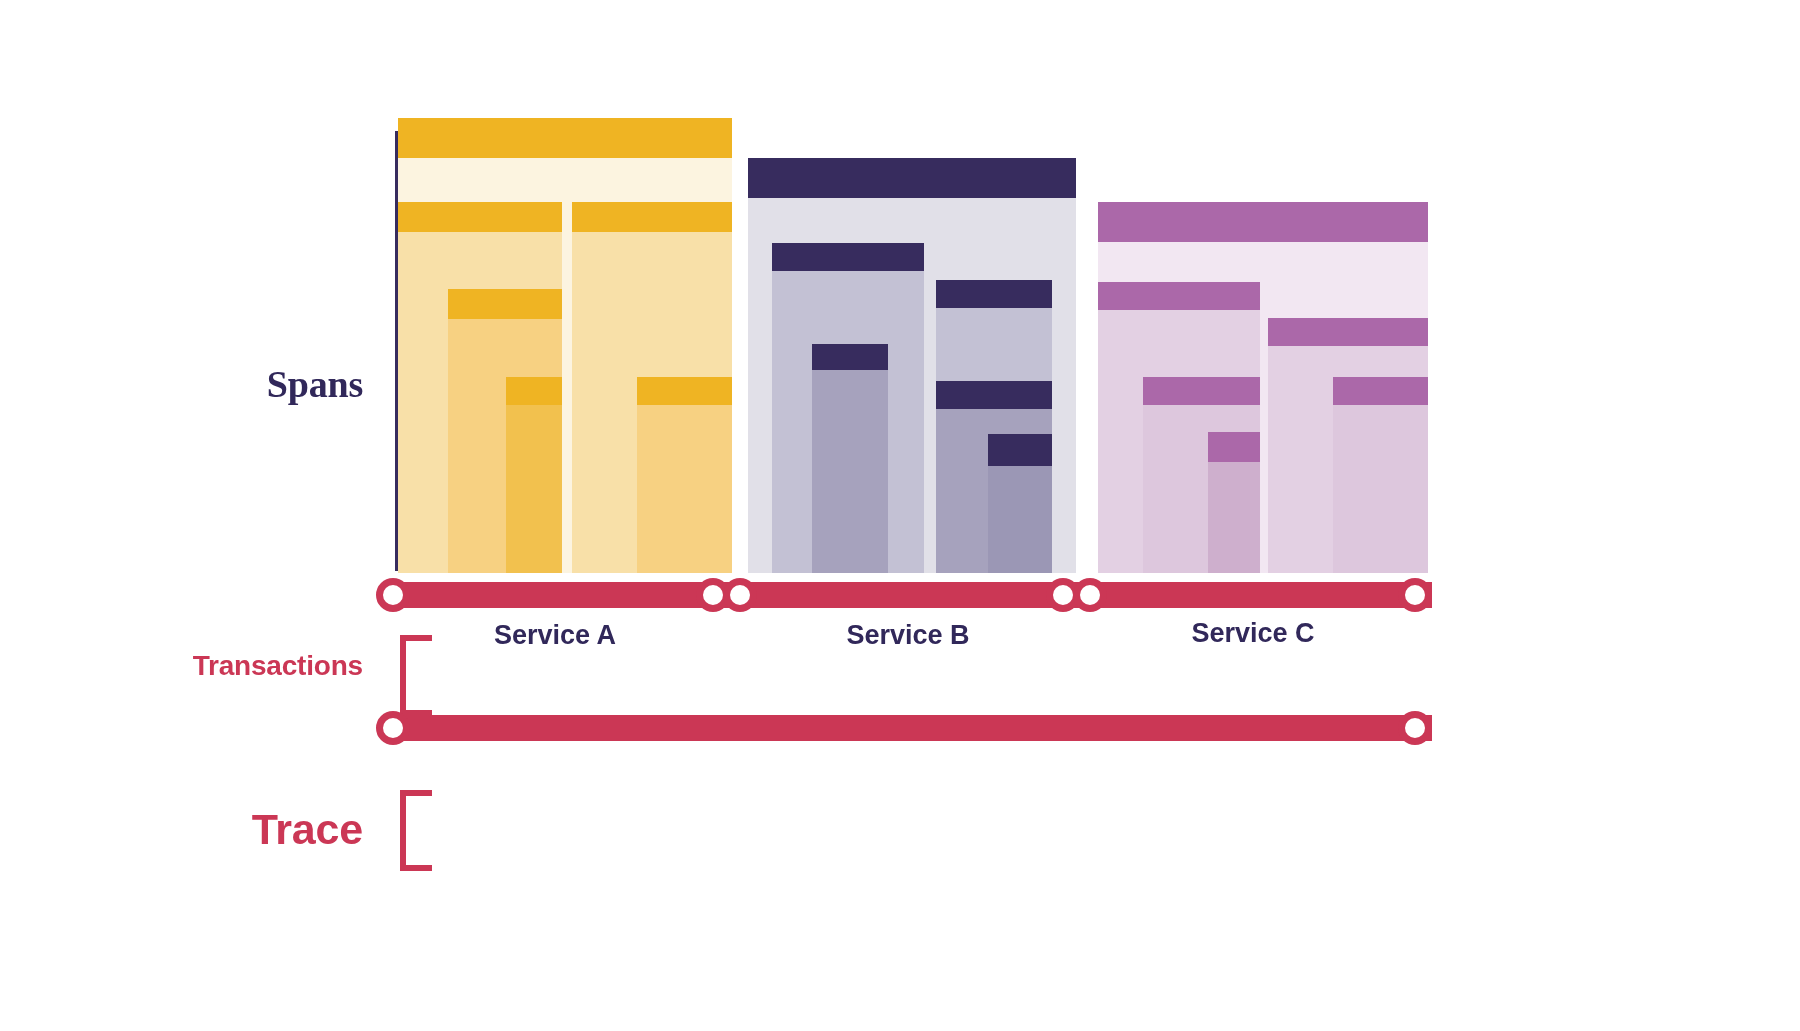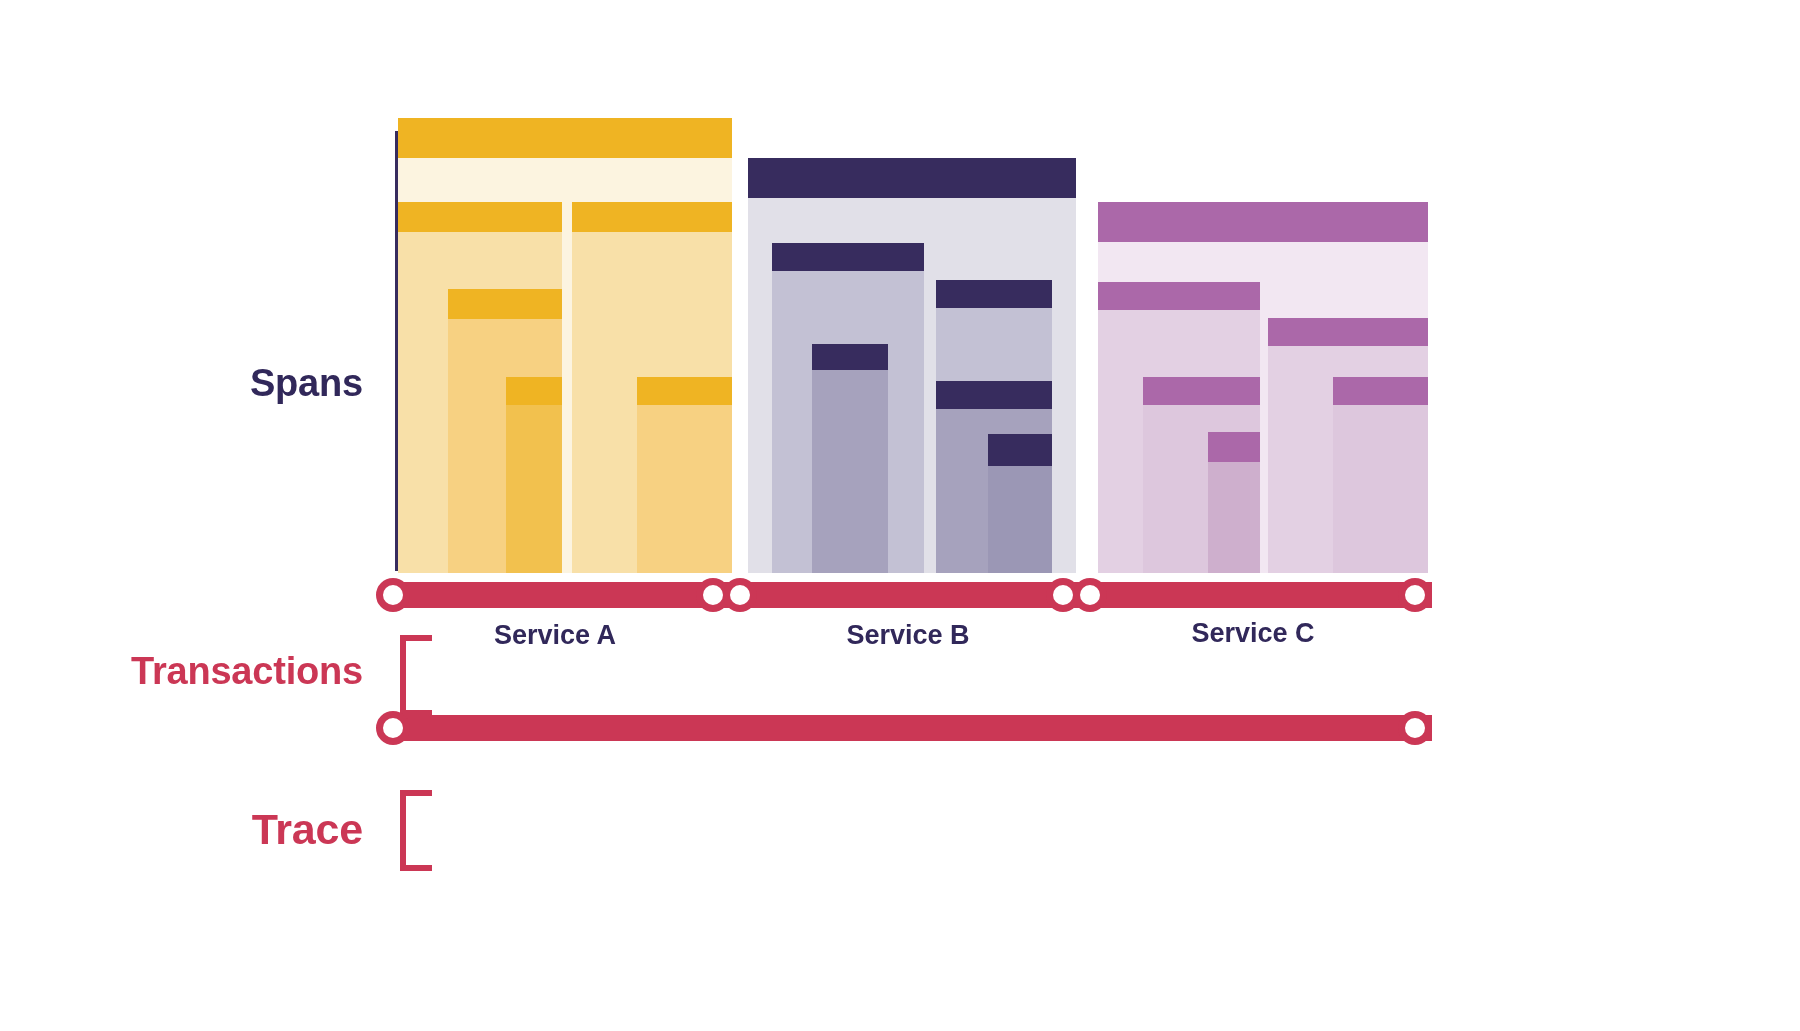--- a/index.html
+++ b/index.html
@@ -27,25 +27,26 @@
     font-weight: bold;
     white-space: nowrap;
     text-align: right;
     letter-spacing: -0.2px;
   }
   #label-spans {
     right: 1437px;
     top: 362px;
     font-size: 38px;
     color: #31285a;
+    font-family: Liberation Serif, serif;
   }
   #label-transactions {
     right: 1437px;
     top: 650px;
-    font-size: 38px;
+    font-size: 28px;
     color: #cb3755;
   }
   #label-trace {
     right: 1437px;
     top: 805px;
     font-size: 43px;
     color: #cb3755;
   }
 
   

